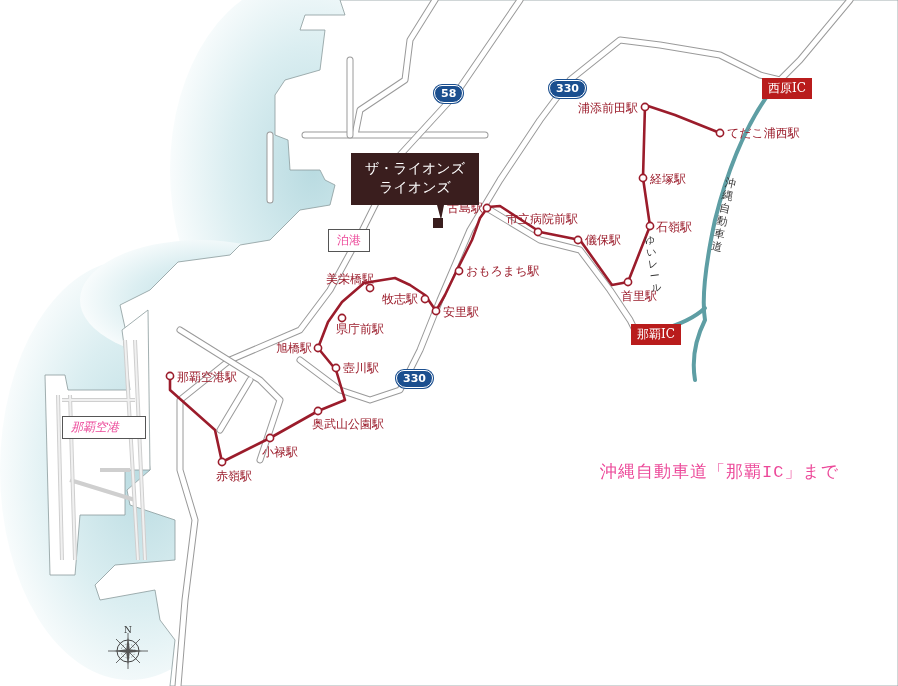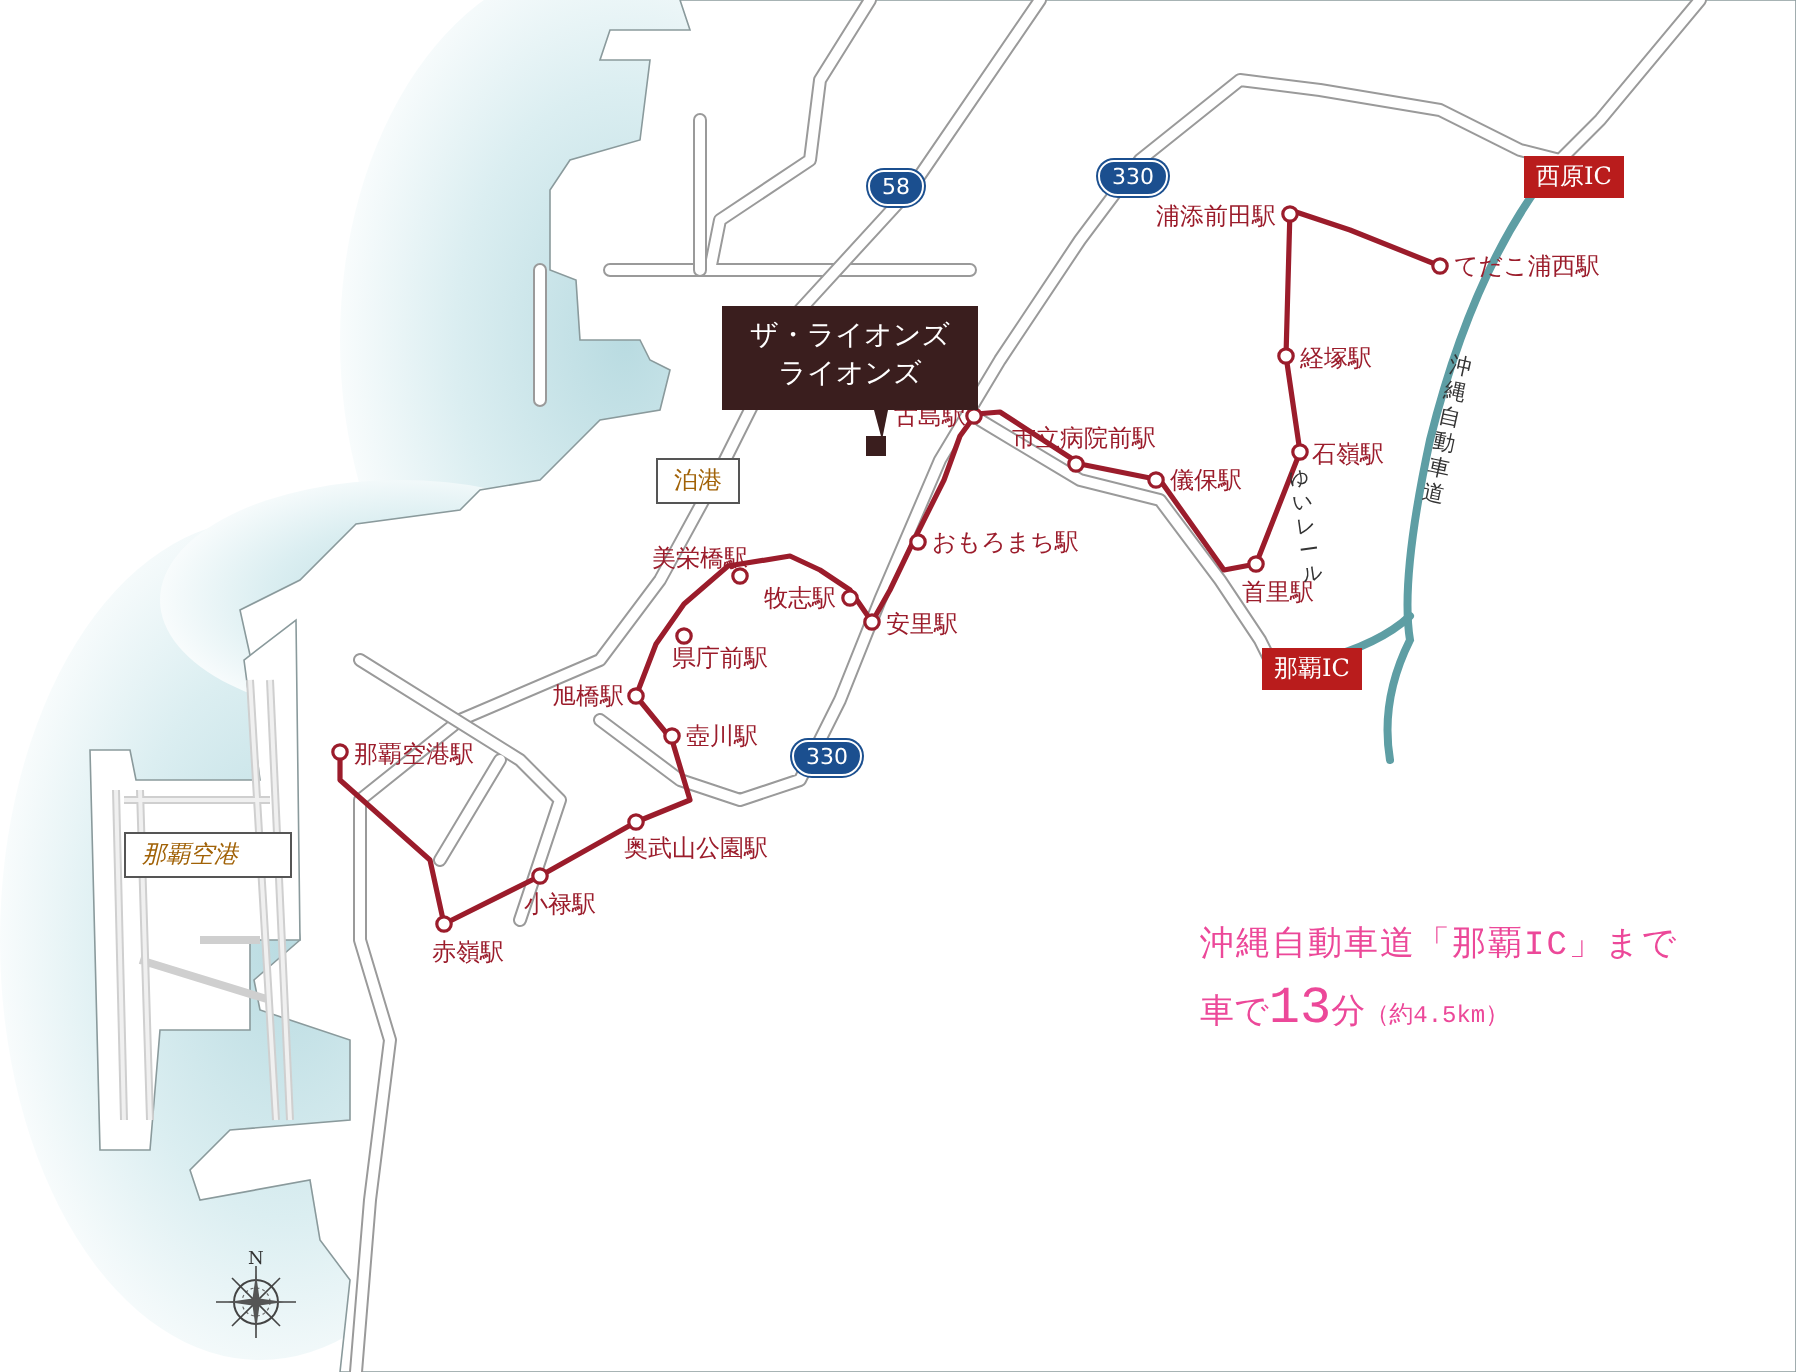--- a/index.html
+++ b/index.html
@@ -9,29 +9,29 @@
   .land { fill:#ffffff; stroke:#8a9a9c; stroke-width:0.8; }
   .road-outer { fill:none; stroke:#9a9a9a; stroke-width:7; stroke-linecap:round; stroke-linejoin:round; }
   .road-inner { fill:none; stroke:#ffffff; stroke-width:5; stroke-linecap:round; stroke-linejoin:round; }
   .rail { fill:none; stroke:#9b1c2b; stroke-width:2.6; stroke-linejoin:round; stroke-linecap:round; }
   .station { fill:#ffffff; stroke:#9b1c2b; stroke-width:1.6; }
   .st-label { fill:#9b1c2b; font-size:12px; font-family:"DejaVu Serif","Liberation Serif",serif; }
   .expressway { fill:none; stroke:#5e9ea4; stroke-width:4; stroke-linecap:round; }
   .runway { fill:none; stroke:#cfcfcf; stroke-width:4; }
   .runway-in { fill:none; stroke:#f0f0f0; stroke-width:2; }
   .route-badge { position:absolute; height:16px; padding:0 6px; background:#1b4f8f; color:#fff;
-    font-family:"DejaVu Sans","Liberation Sans",sans-serif; font-size:11px; font-weight:normal; line-height:16px;
+    font-family:"DejaVu Sans","Liberation Sans",sans-serif; font-size:11px; font-weight:bold; line-height:16px;
     border-radius:8px 8px 10px 10px; border:1px solid #fff; box-shadow:0 0 0 1px #1b4f8f; }
   .ic-badge { position:absolute; background:#b91c1c; color:#fff; font-size:12px; padding:2px 6px;
     font-family:"DejaVu Serif","Liberation Serif",serif; }
-  .place-box { position:absolute; background:#fff; border:1px solid #555; color:#a16207; font-size:12px;
+  .place-box { position:absolute; background:#fff; border:1px solid #555; color:#ec4899; font-size:12px;
     padding:2px 8px; font-family:"DejaVu Serif","Liberation Serif",serif; }
   .property-box { position:absolute; left:351px; top:153px; width:128px; height:52px; background:#3a1e1e;
     color:#fff; text-align:center; font-family:"DejaVu Sans","Liberation Sans",sans-serif; font-size:14px; line-height:19px;
-    padding-top:6px; box-sizing:border-box;margin-left:10px; }
+    padding-top:6px; box-sizing:border-box; }
   .property-box span { display:block; }
   .info { position:absolute; left:600px; top:460px; width:290px; text-align:left; color:#ec4899;
     font-family:Liberation Mono, monospace; }
   .info .l1 { font-size:17px; letter-spacing:1px; }
   .info .l2 { font-size:17px; margin-top:6px; }
   .info .big { font-size:26px; }
   .info .small { font-size:12px; }
   .rail-name { position:absolute; left:648px; top:234px; width:12px; font-size:10px; color:#333; line-height:12px;
     font-family:"DejaVu Serif","Liberation Serif",serif; transform:rotate(-8deg); }
   .exp-name { position:absolute; left:718px; top:176px; width:12px; font-size:11px; color:#333; line-height:13px;
@@ -185,17 +185,14 @@
 
   <div class="property-box">
     <span>ザ・ライオンズ</span>
     <span>ライオンズ</span>
   </div>
 
   <div class="compass-n">N</div>
 
   <div class="info">
     <div class="l1">沖縄自動車道「那覇IC」まで</div>
-    <div class="l2">
-      <span>車で</span><span class="big">13</span><span>分</span><span class="small">（約4.5km）</span>
-    </div>
   </div>
 </div>
 
 </body></html>

